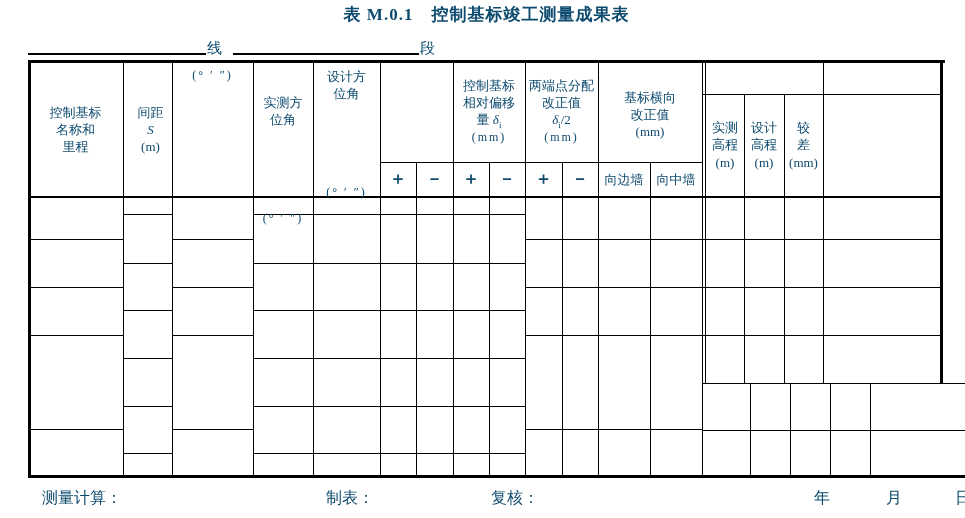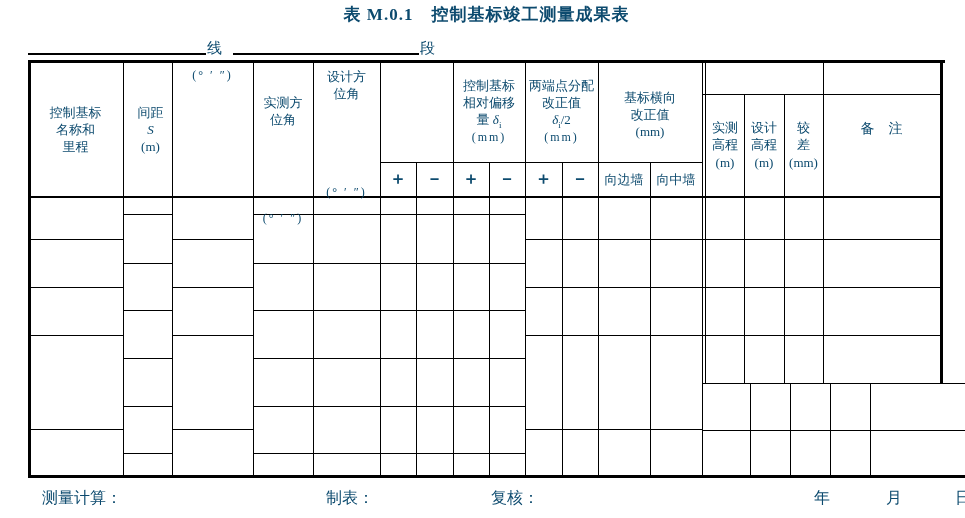--- a/index.html
+++ b/index.html
@@ -160,21 +160,20 @@
     <div class="ml">设计
 高程
 (m)</div>
   </div>
   <div class="cell" style="left:785px;top:95px;width:37px;height:100px;">
     <div class="ml">较
 差
 (mm)</div>
   </div>
 
-  <div class="cell" style="left:824px;top:62px;width:115px;height:134px;font-size:14px;">备　注</div>
 
   <span class="lab" style="left:42px;top:488px;">测量计算：</span>
   <span class="lab" style="left:326px;top:488px;">制表：</span>
   <span class="lab" style="left:491px;top:488px;">复核：</span>
   <span class="lab" style="left:814px;top:488px;">年</span>
   <span class="lab" style="left:886px;top:488px;">月</span>
   <span class="lab" style="left:955px;top:488px;">日</span>
 
 </div>
 

